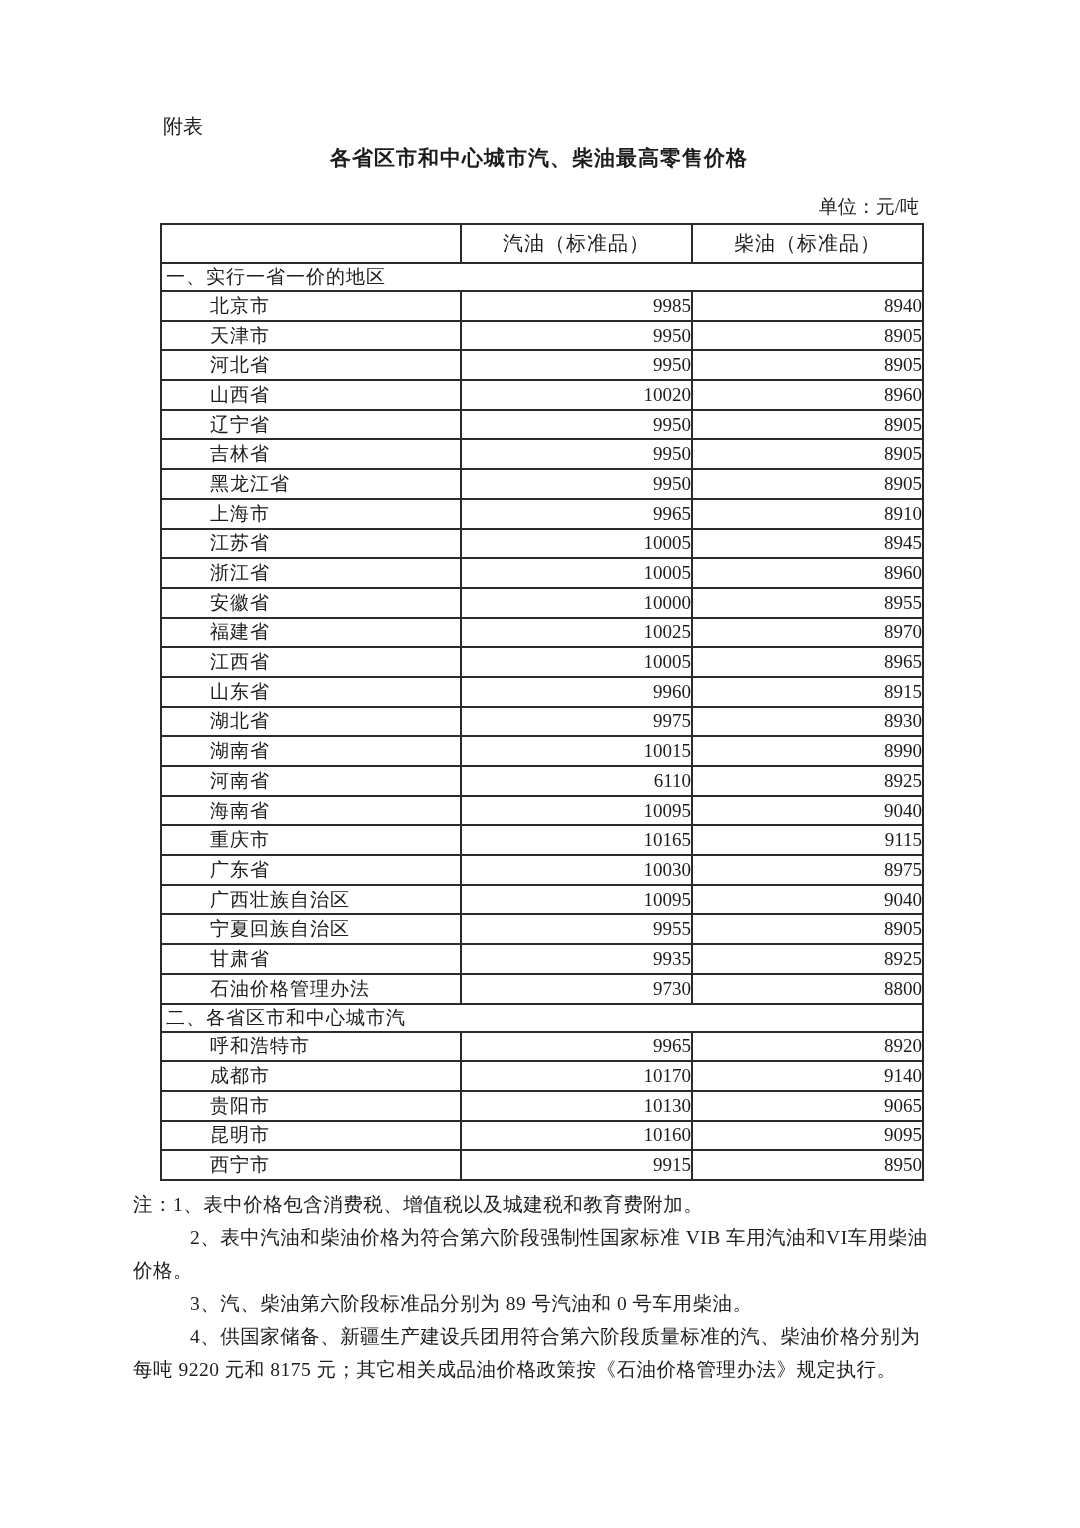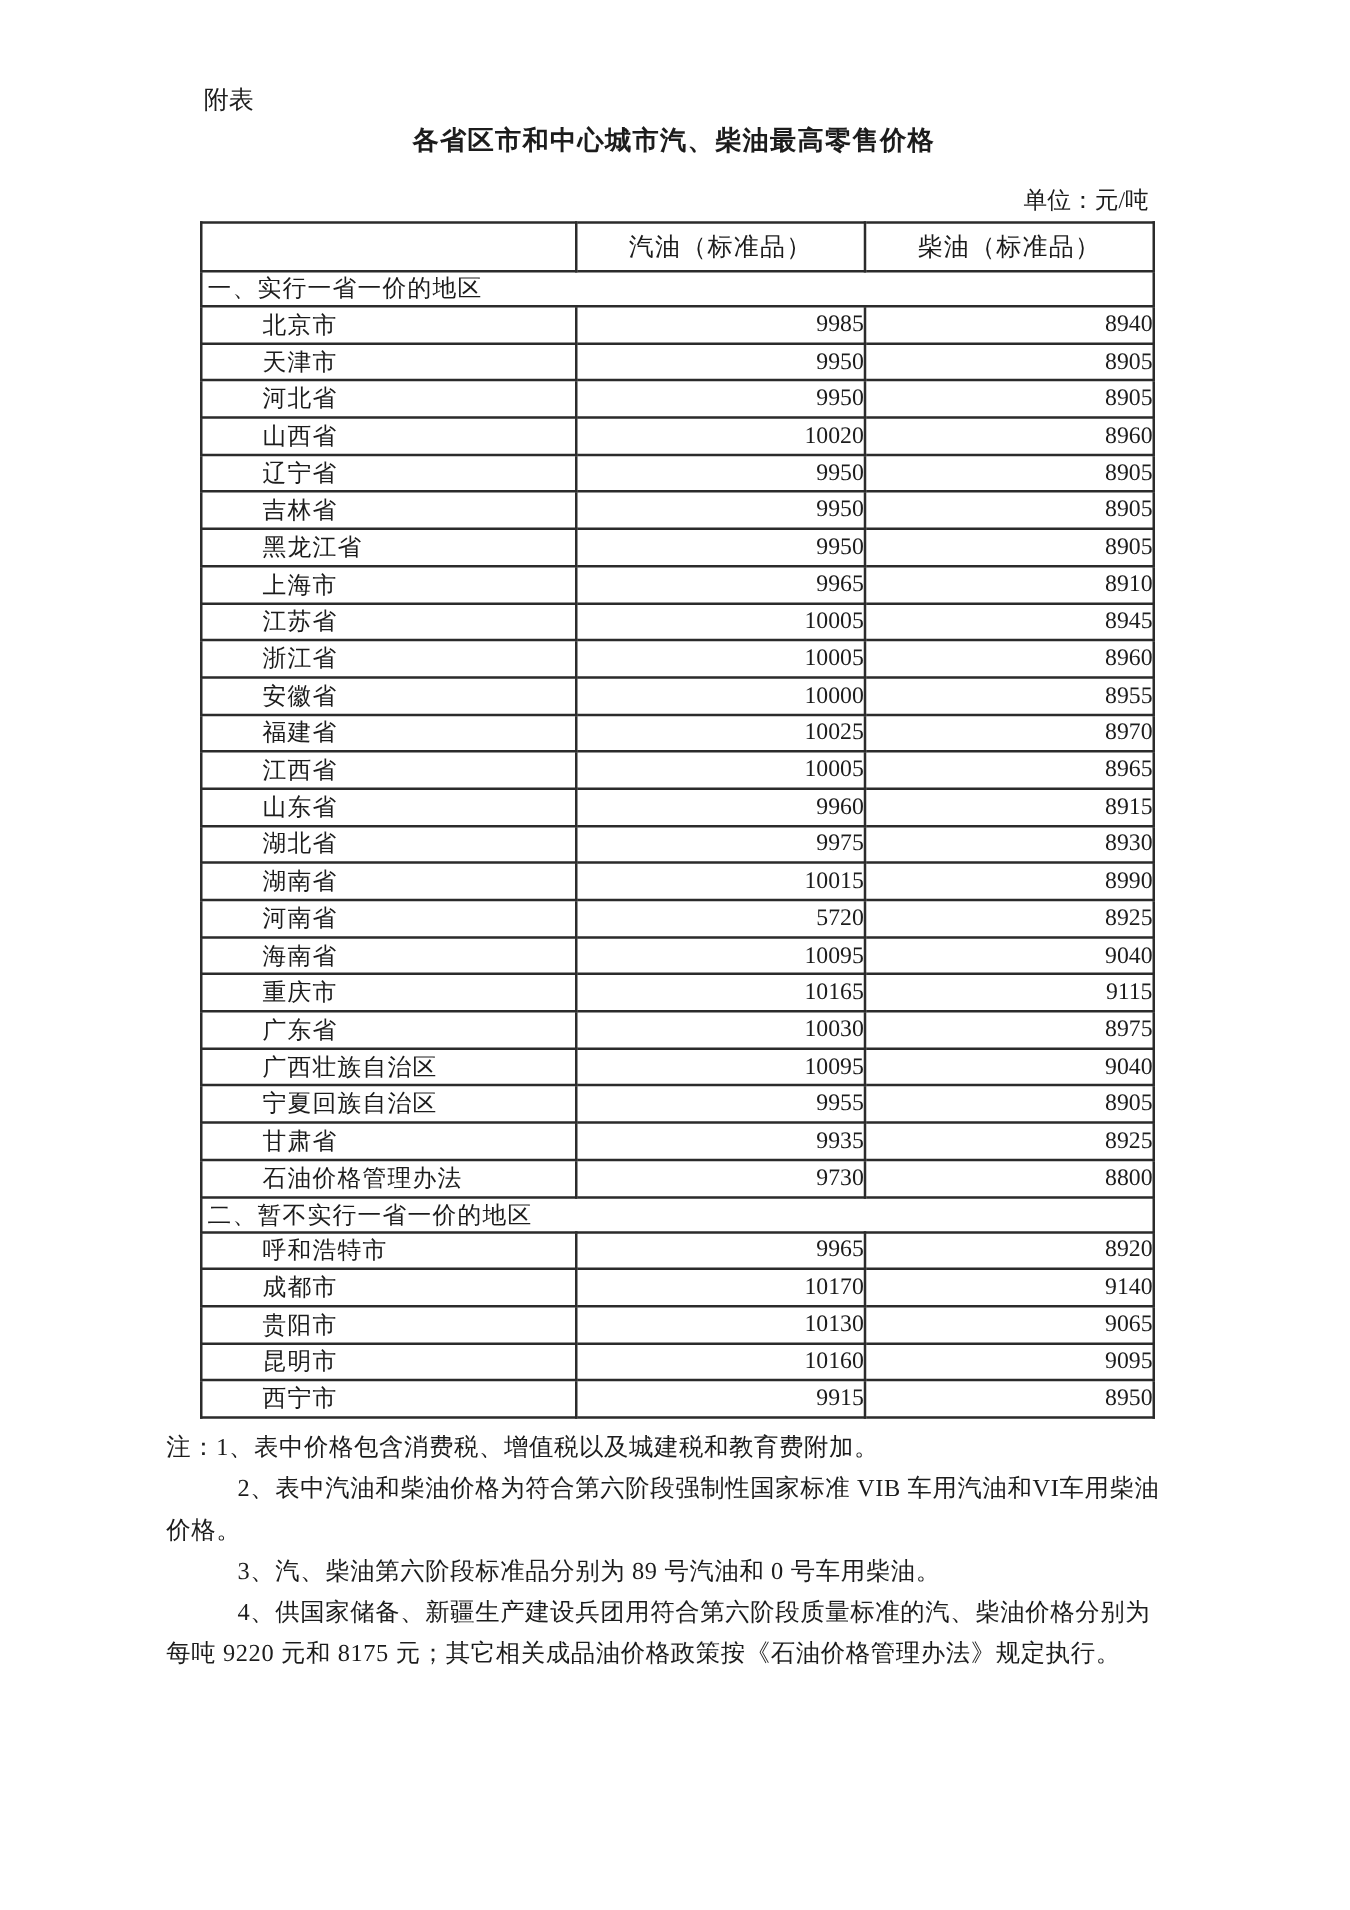--- a/index.html
+++ b/index.html
@@ -10,21 +10,21 @@
   body {
     width: 1080px;
     height: 1528px;
     font-family: "Liberation Serif", "DejaVu Serif", serif;
     color: #1c1c1c;
     overflow: hidden;
   }
   .page {
     box-sizing: border-box;
     width: 877px;
-    padding: 68px 0 0 133px;
+    padding: 114px 0 0 133px;
   }
   .annex {
     margin-left: 30px;
     font-size: 20px;
     line-height: 24px;
   }
   .doc-title {
     margin-top: 7px;
     width: 812px;
     text-align: center;
@@ -199,21 +199,21 @@
           <td class="price-cell">9975</td>
           <td class="price-cell">8930</td>
         </tr>
         <tr class="data-row">
           <td class="region-cell">湖南省</td>
           <td class="price-cell">10015</td>
           <td class="price-cell">8990</td>
         </tr>
         <tr class="data-row">
           <td class="region-cell">河南省</td>
-          <td class="price-cell">5720</td>
+          <td class="price-cell">6110</td>
           <td class="price-cell">8925</td>
         </tr>
         <tr class="data-row">
           <td class="region-cell">海南省</td>
           <td class="price-cell">10095</td>
           <td class="price-cell">9040</td>
         </tr>
         <tr class="data-row">
           <td class="region-cell">重庆市</td>
           <td class="price-cell">10165</td>
@@ -238,21 +238,21 @@
           <td class="region-cell">甘肃省</td>
           <td class="price-cell">9935</td>
           <td class="price-cell">8925</td>
         </tr>
         <tr class="data-row">
           <td class="region-cell">石油价格管理办法</td>
           <td class="price-cell">9730</td>
           <td class="price-cell">8800</td>
         </tr>
         <tr class="section-row">
-          <td colspan="3">二、暂不实行一省一价的地区</td>
+          <td colspan="3">二、各省区市和中心城市汽</td>
         </tr>
         <tr class="data-row">
           <td class="region-cell">呼和浩特市</td>
           <td class="price-cell">9965</td>
           <td class="price-cell">8920</td>
         </tr>
         <tr class="data-row">
           <td class="region-cell">成都市</td>
           <td class="price-cell">10170</td>
           <td class="price-cell">9140</td>

